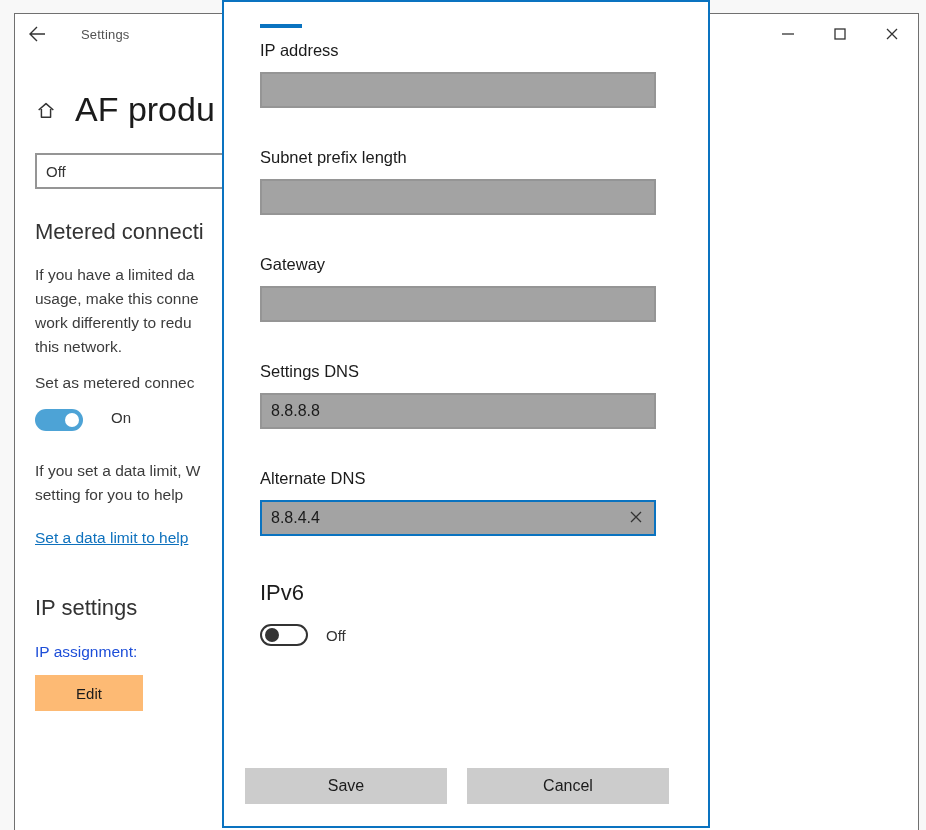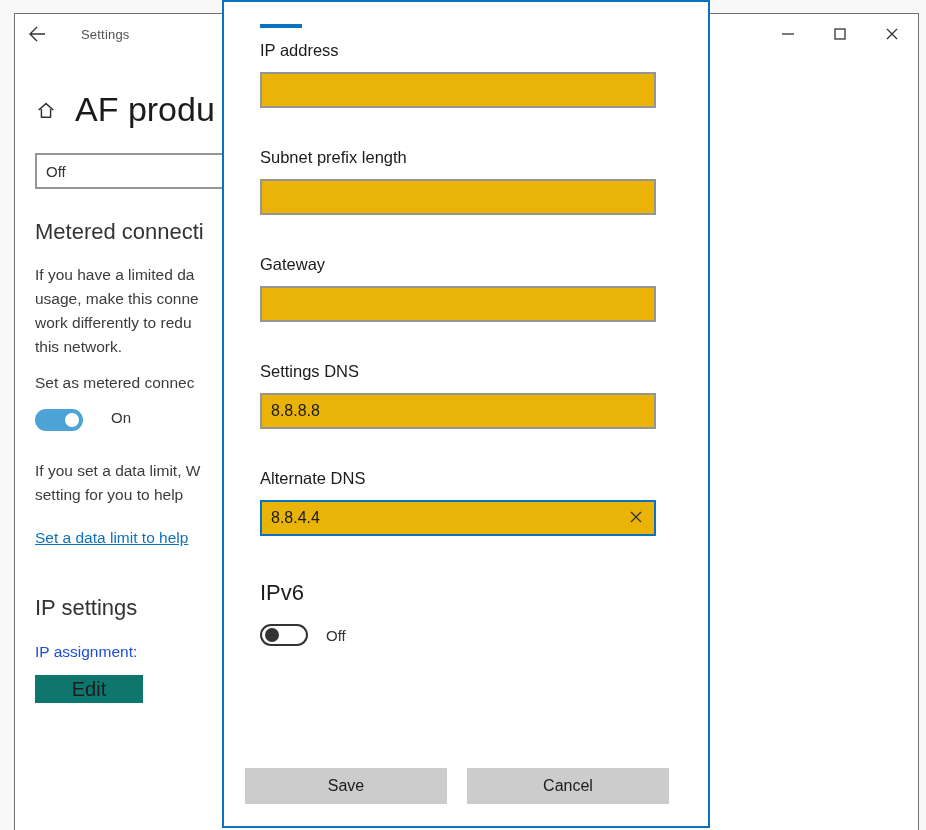--- a/index.html
+++ b/index.html
@@ -63,24 +63,24 @@
       background:#ffffff;
     }
     .toggle-label { font-size: 15px; color: #333; }
 
     .link { color: #0e71bd; font-size: 15.5px; margin-top: 22px; display:block; }
 
     .ip-section-title { font-size: 22px; color: #333; margin-top: 48px; }
     .ip-assign-label { font-size: 15.5px; color: #1d4ed8; margin-top: 22px; }
     .edit-btn {
       margin-top: 14px;
-      width: 108px; height: 28px;
-      background: #0f766e;
+      width: 108px; height: 36px;
+      background: #fdba74;
       display:flex; align-items:center; justify-content:center;
-      font-size: 20px; color:#1b1b1b;
+      font-size: 15px; color:#1b1b1b;
       border: none;
     }
 
     
     .dialog {
       position: absolute;
       left: 222px; top: 0;
       width: 488px; height: 828px;
       background: #ffffff;
       border: 2px solid #0a73c0;
@@ -95,21 +95,21 @@
 
     .field-label { font-size: 16.5px; color: #1b1b1b; margin-top: 40px; }
     .first-label { margin-top: 31px; }
     .field-input {
       margin-top: 12px;
       width: 396px; height: 36px;
       border: 2px solid #959595;
       padding: 12px 9px;
       font-size: 16px;
       color:#1b1b1b;
-      background:#eab308;
+      background:#a3a3a3;
       outline:none;
     }
     .field-input.focused {
       border: 2px solid #0a73c0;
       padding-right: 40px;
     }
     .input-wrap { position:relative; display:inline-block; }
     .clear-x {
       position:absolute; right:10px; top: 19px;
       width: 20px; height: 20px;

